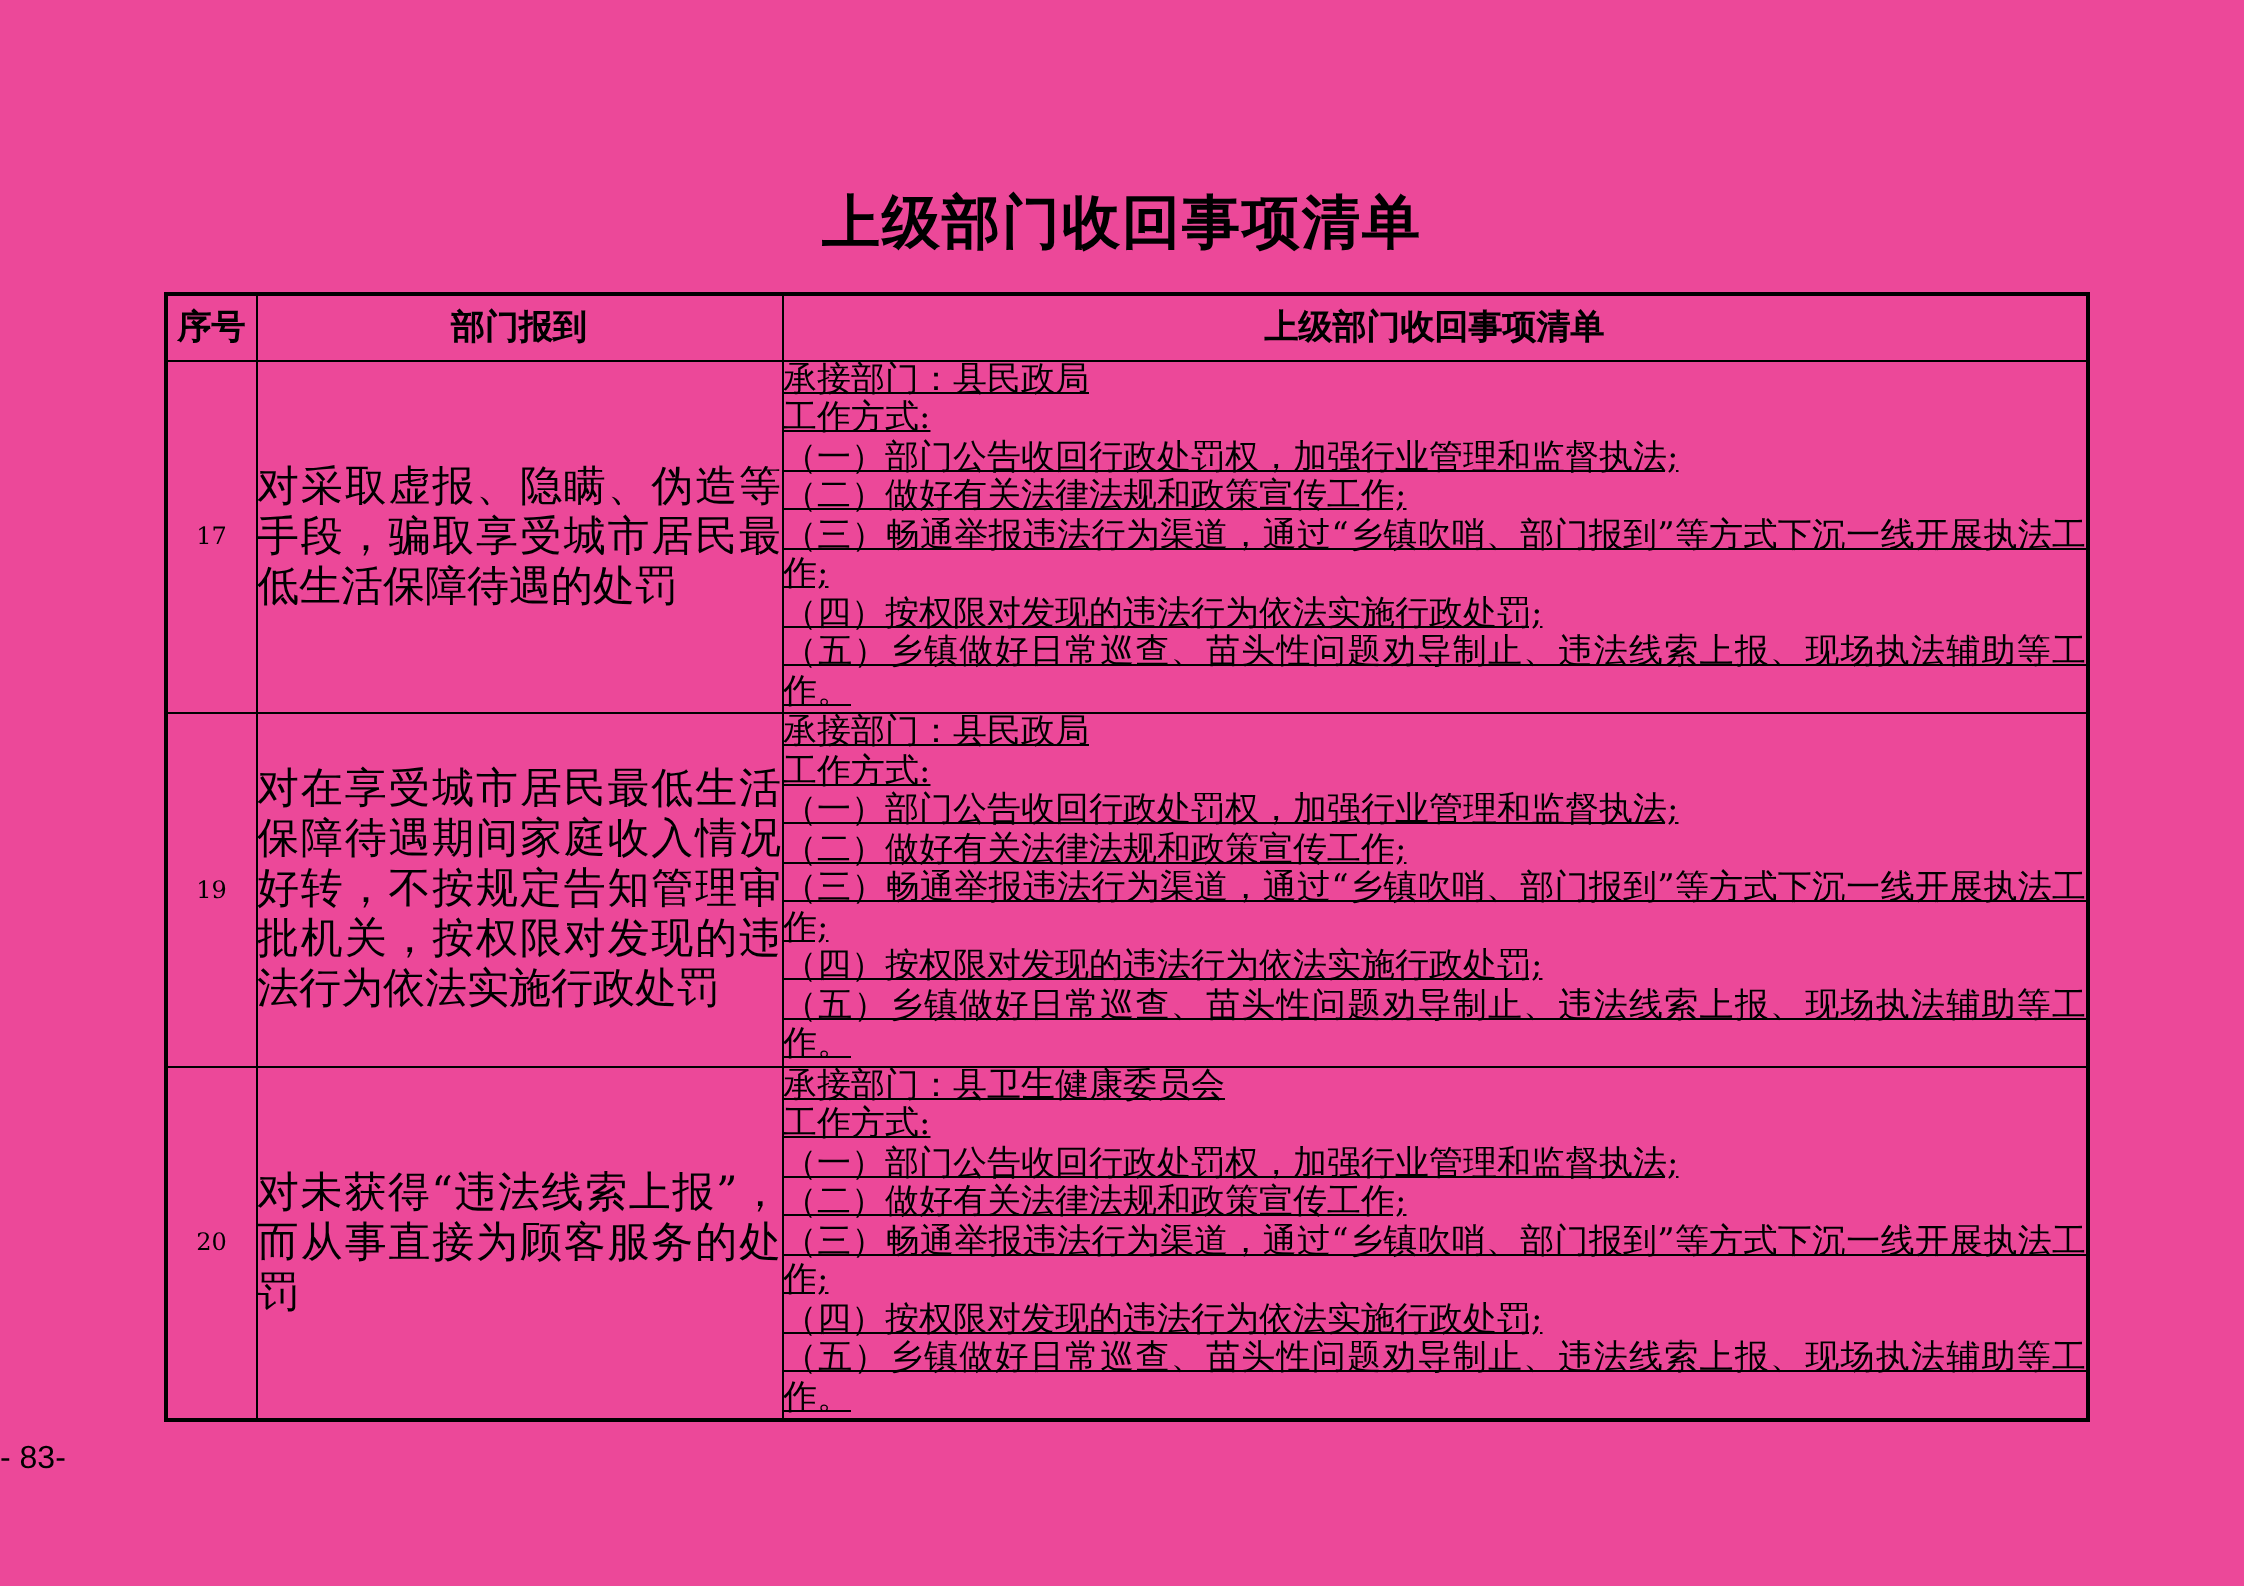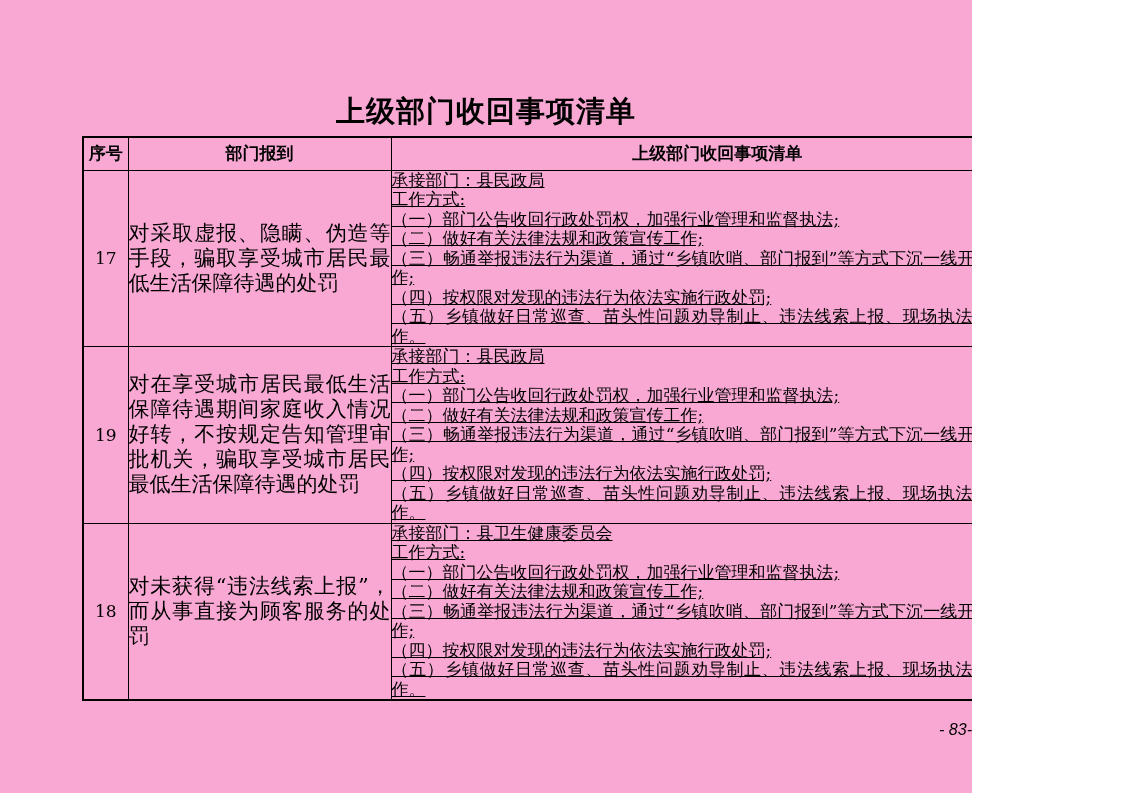--- a/index.html
+++ b/index.html
@@ -2,41 +2,41 @@
 <html><head>
 <meta charset="utf-8">
 <style>
   html, body {
     margin: 0;
     padding: 0;
     background: #ffffff;
   }
   .page {
     position: relative;
-    width: 972px;
+    width: 1122px;
     height: 793px;
-    background: #f9a8d4;
+    background: #ec4899;
     color: #000000;
     font-family: "DejaVu Serif", "Liberation Serif", serif;
     overflow: hidden;
     box-sizing: border-box;
   }
   .doc-title {
     margin: 0;
     padding-top: 94px;
     text-align: center;
     font-size: 29px;
     line-height: 34px;
     font-weight: bold;
     font-family: "DejaVu Serif", "Liberation Serif", serif;
     letter-spacing: 1px;
   }
   table.items-table {
     margin-left: 82px;
-    margin-top: 8px;
+    margin-top: 18px;
     width: 961px;
     border-collapse: collapse;
     table-layout: fixed;
     border: 2px solid #000000;
   }
   table.items-table th,
   table.items-table td {
     border: 1px solid #000000;
     padding: 0;
     box-sizing: border-box;
@@ -53,21 +53,21 @@
     font-size: 17px;
     text-align: center;
     vertical-align: middle;
   }
   tr.body-row {
     height: 156px;
   }
   td.cell-no {
     text-align: center;
     vertical-align: middle;
-    font-size: 17px;
+    font-size: 12px;
     font-family: "DejaVu Serif", "Liberation Serif", serif;
   }
   td.cell-name {
     vertical-align: middle;
     text-align: justify;
     padding: 0 5px;
     font-size: 21px;
     line-height: 25px;
   }
   td.cell-method {
@@ -79,25 +79,24 @@
   }
   td.cell-method .line {
     text-align: justify;
     text-decoration: underline;
   }
   .page-footer {
     position: absolute;
     top: 721px;
     left: 0;
     width: 100%;
-    text-align: right;
+    text-align: left;
     font-family: "Liberation Sans", "DejaVu Sans", sans-serif;
     font-size: 16px;
     color: #000000;
-    font-style: italic;
   }
 </style>
 </head>
 <body>
 
 <div class="page">
 
   <h1 class="doc-title">上级部门收回事项清单</h1>
 
   <table class="items-table">
@@ -124,34 +123,34 @@
           <div class="line">（一）部门公告收回行政处罚权，加强行业管理和监督执法;</div>
           <div class="line">（二）做好有关法律法规和政策宣传工作;</div>
           <div class="line">（三）畅通举报违法行为渠道，通过“乡镇吹哨、部门报到”等方式下沉一线开展执法工作;</div>
           <div class="line">（四）按权限对发现的违法行为依法实施行政处罚;</div>
           <div class="line">（五）乡镇做好日常巡查、苗头性问题劝导制止、违法线索上报、现场执法辅助等工作。</div>
         </td>
       </tr>
 
       <tr class="body-row">
         <td class="cell-no">19</td>
-        <td class="cell-name">对在享受城市居民最低生活保障待遇期间家庭收入情况好转，不按规定告知管理审批机关，骗取享受城市居民最低生活保障待遇的处罚</td>
+        <td class="cell-name">对在享受城市居民最低生活保障待遇期间家庭收入情况好转，不按规定告知管理审批机关，按权限对发现的违法行为依法实施行政处罚</td>
         <td class="cell-method">
           <div class="line">承接部门：县民政局</div>
           <div class="line">工作方式:</div>
           <div class="line">（一）部门公告收回行政处罚权，加强行业管理和监督执法;</div>
           <div class="line">（二）做好有关法律法规和政策宣传工作;</div>
           <div class="line">（三）畅通举报违法行为渠道，通过“乡镇吹哨、部门报到”等方式下沉一线开展执法工作;</div>
           <div class="line">（四）按权限对发现的违法行为依法实施行政处罚;</div>
           <div class="line">（五）乡镇做好日常巡查、苗头性问题劝导制止、违法线索上报、现场执法辅助等工作。</div>
         </td>
       </tr>
 
       <tr class="body-row">
-        <td class="cell-no">18</td>
+        <td class="cell-no">20</td>
         <td class="cell-name">对未获得“违法线索上报”，而从事直接为顾客服务的处罚</td>
         <td class="cell-method">
           <div class="line">承接部门：县卫生健康委员会</div>
           <div class="line">工作方式:</div>
           <div class="line">（一）部门公告收回行政处罚权，加强行业管理和监督执法;</div>
           <div class="line">（二）做好有关法律法规和政策宣传工作;</div>
           <div class="line">（三）畅通举报违法行为渠道，通过“乡镇吹哨、部门报到”等方式下沉一线开展执法工作;</div>
           <div class="line">（四）按权限对发现的违法行为依法实施行政处罚;</div>
           <div class="line">（五）乡镇做好日常巡查、苗头性问题劝导制止、违法线索上报、现场执法辅助等工作。</div>
         </td>

